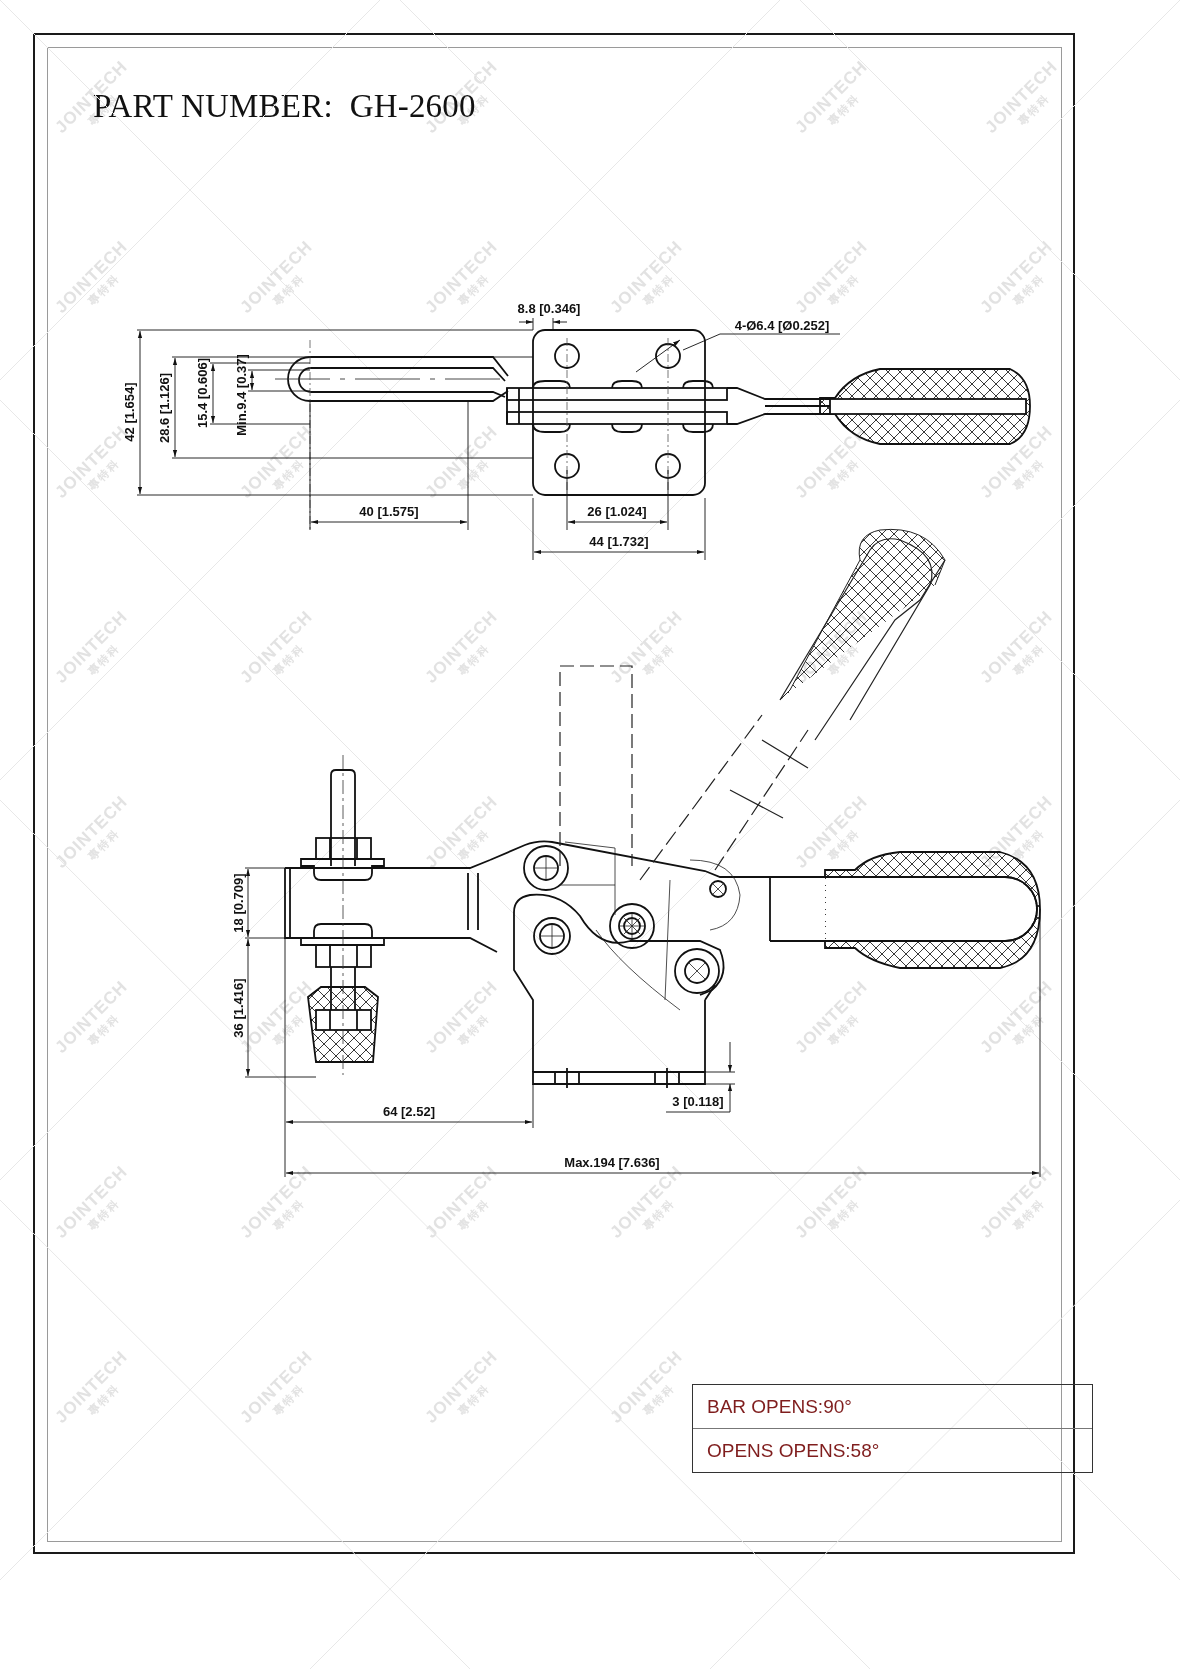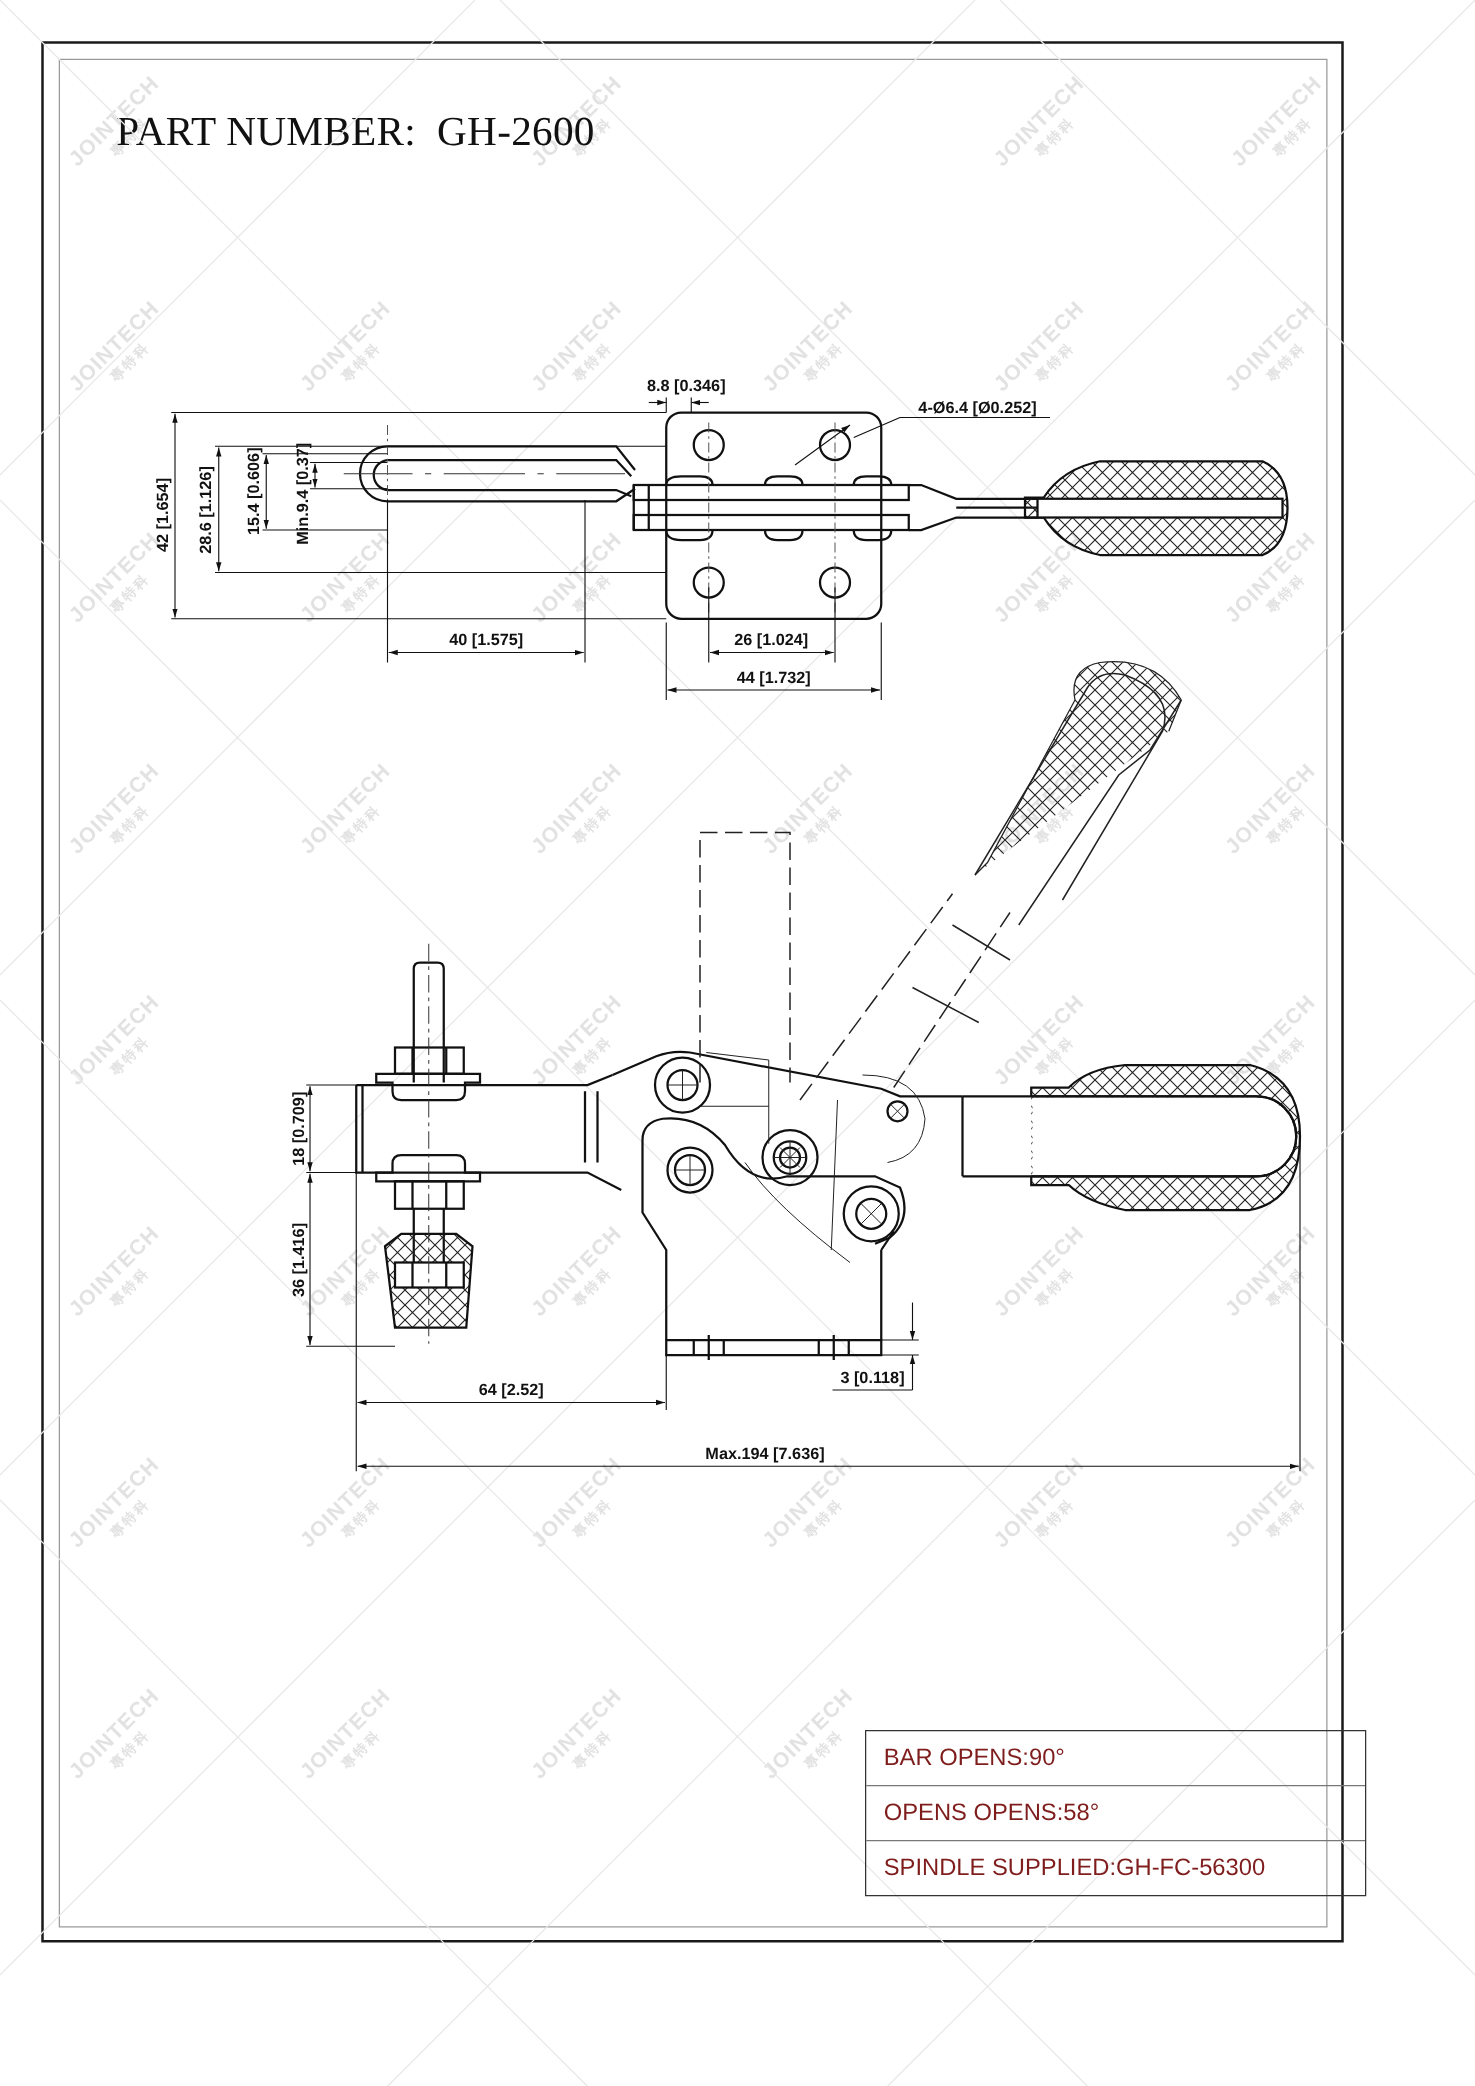--- a/index.html
+++ b/index.html
@@ -239,15 +239,14 @@
       <text class="dim" transform="translate(243 1008) rotate(-90)" text-anchor="middle">36 [1.416]</text>
       <text class="dim" x="409" y="1116" text-anchor="middle">64 [2.52]</text>
       <text class="dim" x="698" y="1106" text-anchor="middle">3 [0.118]</text>
       <text class="dim" x="612" y="1167" text-anchor="middle">Max.194 [7.636]</text>
     </g>
   </svg>
 
   <div class="spec-table">
     <div class="spec-row">BAR OPENS:90°</div>
     <div class="spec-row">OPENS OPENS:58°</div>
-    <div class="spec-row">SPINDLE SUPPLIED:GH-FC-56300</div>
   </div>
 </div>
 
 </body></html>

